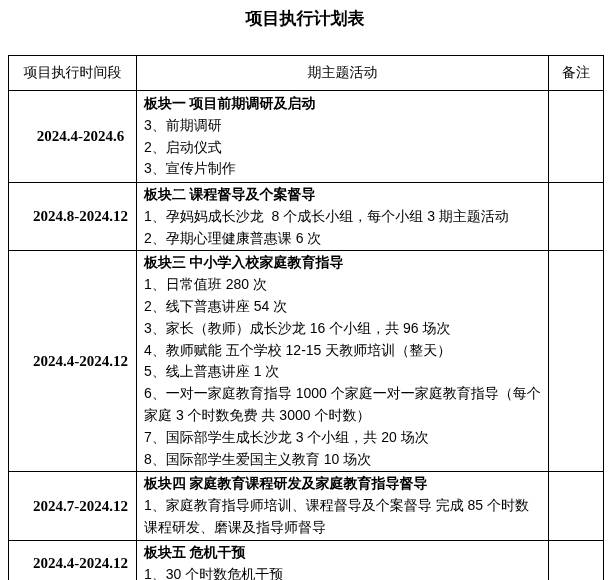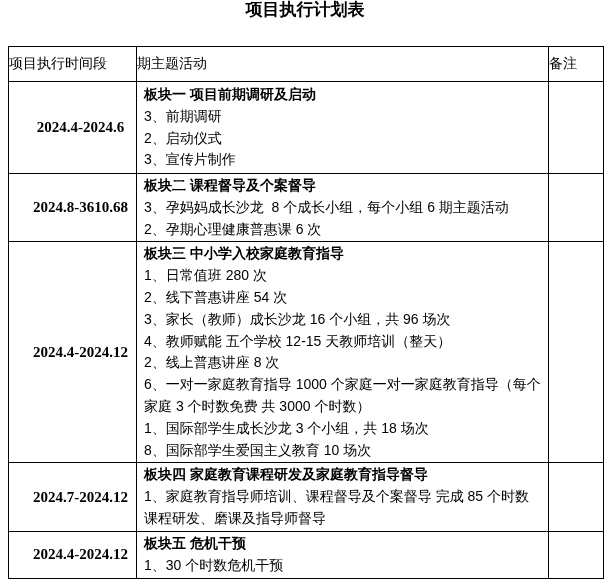--- a/index.html
+++ b/index.html
@@ -12,39 +12,40 @@
     height: 580px;
     font-family: "Liberation Sans", "DejaVu Sans", sans-serif;
     color: #000000;
     overflow: hidden;
   }
   .doc-title {
     text-align: center;
     font-weight: bold;
     font-size: 17px;
     line-height: 20px;
+    margin-top: 9px;
   }
   table.plan-table {
     border-collapse: collapse;
     table-layout: fixed;
     width: 595px;
     margin: 26px 0 0 8px;
   }
   .plan-table col.c-period { width: 128px; }
   .plan-table col.c-content { width: 412px; }
   .plan-table col.c-remark { width: 55px; }
   .plan-table th, .plan-table td {
     border: 1px solid #000000;
     padding: 0;
   }
   .plan-table th {
     font-weight: normal;
     font-size: 14px;
     height: 34px;
-    text-align: left;
+    text-align: center;
     vertical-align: middle;
     margin-left: 32px;
   }
   td.period-cell {
     text-align: center;
     vertical-align: middle;
     font-family: "Liberation Serif", "DejaVu Serif", serif;
     font-weight: bold;
     font-size: 15px;
     padding-left: 16px;
@@ -56,20 +57,21 @@
   }
   td.remark-cell {
     vertical-align: middle;
   }
   .content-line {
     line-height: 21.8px;
     white-space: pre-wrap;
   }
   .section-line {
     font-weight: bold;
+    font-family: Liberation Serif, serif;
   }
   tr.r-header { height: 35px; }
   tr.r1 { height: 92px; }
   tr.r2 { height: 63px; }
   tr.r3 { height: 218px; }
   tr.r4 { height: 65px; }
   tr.r5 { height: 47px; }
 </style>
 </head>
 <body>
@@ -94,39 +96,39 @@
       <td class="period-cell">2024.4-2024.6</td>
       <td class="content-cell">
         <div class="content-line section-line">板块一 项目前期调研及启动</div>
         <div class="content-line">3、前期调研</div>
         <div class="content-line">2、启动仪式</div>
         <div class="content-line">3、宣传片制作</div>
       </td>
       <td class="remark-cell"></td>
     </tr>
     <tr class="r2">
-      <td class="period-cell">2024.8-3610.68</td>
+      <td class="period-cell">2024.8-2024.12</td>
       <td class="content-cell">
         <div class="content-line section-line">板块二 课程督导及个案督导</div>
-        <div class="content-line">3、孕妈妈成长沙龙  8 个成长小组，每个小组 6 期主题活动</div>
+        <div class="content-line">1、孕妈妈成长沙龙  8 个成长小组，每个小组 3 期主题活动</div>
         <div class="content-line">2、孕期心理健康普惠课 6 次</div>
       </td>
       <td class="remark-cell"></td>
     </tr>
     <tr class="r3">
       <td class="period-cell">2024.4-2024.12</td>
       <td class="content-cell">
         <div class="content-line section-line">板块三 中小学入校家庭教育指导</div>
         <div class="content-line">1、日常值班 280 次</div>
         <div class="content-line">2、线下普惠讲座 54 次</div>
         <div class="content-line">3、家长（教师）成长沙龙 16 个小组，共 96 场次</div>
         <div class="content-line">4、教师赋能 五个学校 12-15 天教师培训（整天）</div>
-        <div class="content-line">2、线上普惠讲座 8 次</div>
+        <div class="content-line">5、线上普惠讲座 1 次</div>
         <div class="content-line">6、一对一家庭教育指导 1000 个家庭一对一家庭教育指导（每个家庭 3 个时数免费 共 3000 个时数）</div>
-        <div class="content-line">1、国际部学生成长沙龙 3 个小组，共 18 场次</div>
+        <div class="content-line">7、国际部学生成长沙龙 3 个小组，共 20 场次</div>
         <div class="content-line">8、国际部学生爱国主义教育 10 场次</div>
       </td>
       <td class="remark-cell"></td>
     </tr>
     <tr class="r4">
       <td class="period-cell">2024.7-2024.12</td>
       <td class="content-cell">
         <div class="content-line section-line">板块四 家庭教育课程研发及家庭教育指导督导</div>
         <div class="content-line">1、家庭教育指导师培训、课程督导及个案督导 完成 85 个时数课程研发、磨课及指导师督导</div>
       </td>

